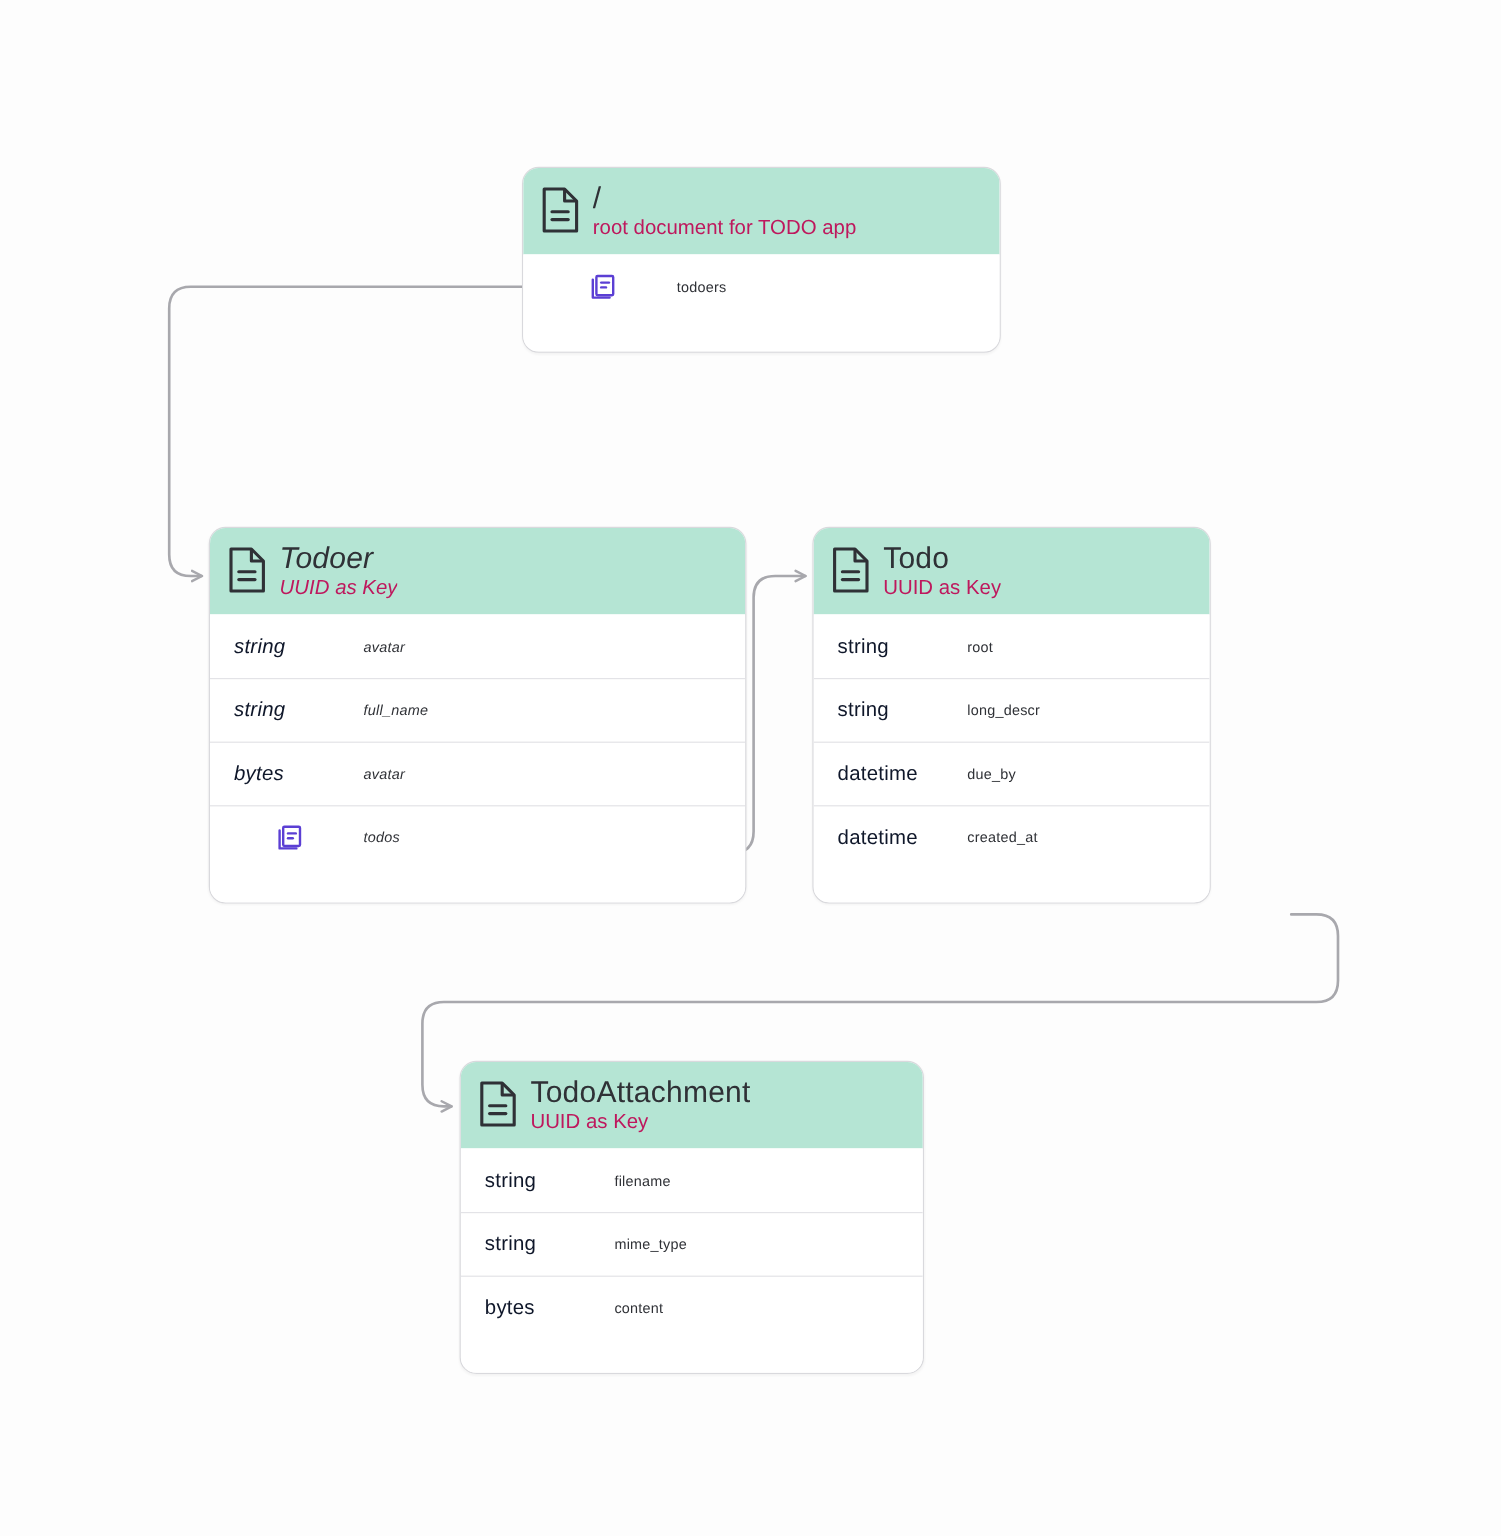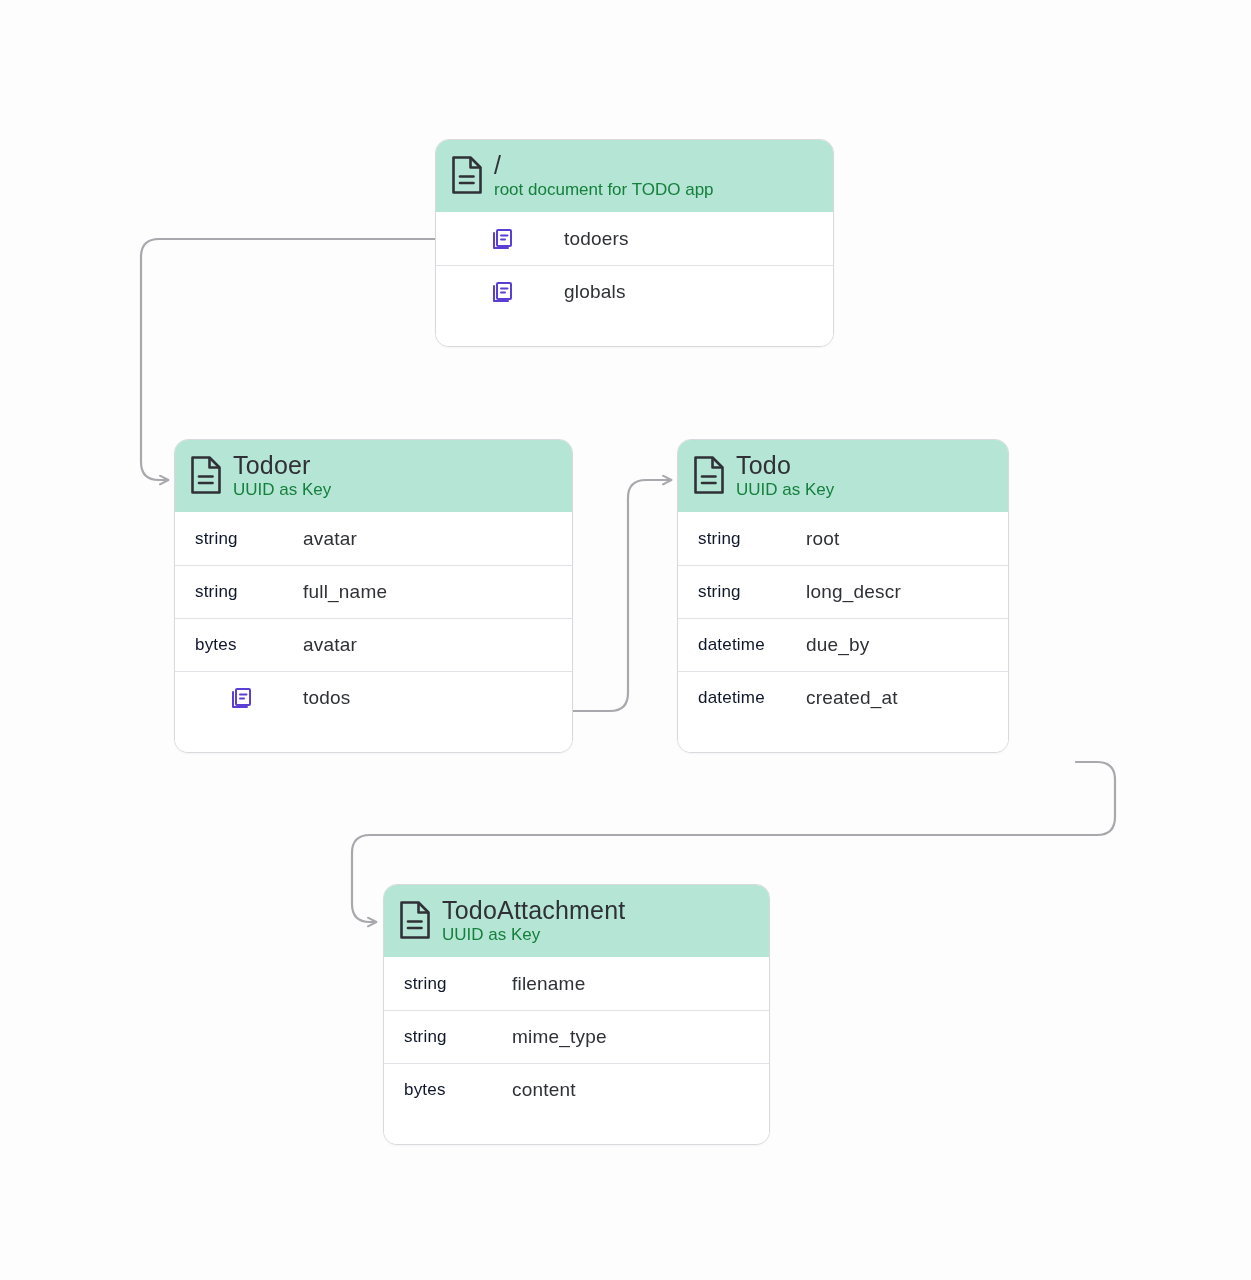--- a/index.html
+++ b/index.html
@@ -71,21 +71,21 @@
   .node-title {
     font-size: 25px;
     color: #2f3136;
     font-weight: 400;
     letter-spacing: 0.2px;
     white-space: nowrap;
   }
 
   .node-subtitle {
     font-size: 17px;
-    color: #15803d;
+    color: #be185d;
     font-weight: 400;
     white-space: nowrap;
     margin-top: 1px;
   }
 
   .node-rows {
     display: flex;
     flex-direction: column;
   }
 
@@ -105,21 +105,21 @@
 
   .row-type {
     flex: 0 0 auto;
     width: 108px;
     font-size: 17px;
     color: #0f172a;
     letter-spacing: 0.2px;
   }
 
   .row-name {
-    font-size: 19px;
+    font-size: 12px;
     color: #2f3136;
     letter-spacing: 0.2px;
     text-align: center;
   }
 
   .row-ref-icon {
     flex: 0 0 auto;
     width: 108px;
     display: flex;
     align-items: center;
@@ -175,36 +175,25 @@
         <span class="row-ref-icon">
           <svg class="stack-icon" viewBox="0 0 24 24" fill="none" xmlns="http://www.w3.org/2000/svg">
             <rect x="7" y="3" width="14" height="16" rx="1" stroke="#5b3fd4" stroke-width="2"></rect>
             <path d="M4 6 V21 H18" stroke="#5b3fd4" stroke-width="2" stroke-linecap="round" stroke-linejoin="round"></path>
             <path d="M11 8.5 H17.5" stroke="#5b3fd4" stroke-width="2" stroke-linecap="round"></path>
             <path d="M11 12.5 H15" stroke="#5b3fd4" stroke-width="2" stroke-linecap="round"></path>
           </svg>
         </span>
         <span class="row-name">todoers</span>
       </div>
-      <div class="row">
-        <span class="row-ref-icon">
-          <svg class="stack-icon" viewBox="0 0 24 24" fill="none" xmlns="http://www.w3.org/2000/svg">
-            <rect x="7" y="3" width="14" height="16" rx="1" stroke="#5b3fd4" stroke-width="2"></rect>
-            <path d="M4 6 V21 H18" stroke="#5b3fd4" stroke-width="2" stroke-linecap="round" stroke-linejoin="round"></path>
-            <path d="M11 8.5 H17.5" stroke="#5b3fd4" stroke-width="2" stroke-linecap="round"></path>
-            <path d="M11 12.5 H15" stroke="#5b3fd4" stroke-width="2" stroke-linecap="round"></path>
-          </svg>
-        </span>
-        <span class="row-name">globals</span>
-      </div>
-      <div class="node-pad"></div>
-    </div>
-  </div>
-
-  <div class="node" style="left:174px; top:439px; width:399px;">
+      <div class="node-pad"></div>
+    </div>
+  </div>
+
+  <div class="node" style="left:174px; top:439px; width:448px;font-style:italic;">
     <div class="node-header">
       <svg class="doc-icon" viewBox="0 0 34 40" fill="none" xmlns="http://www.w3.org/2000/svg">
         <path d="M3.5 2.5 H20.5 L30.5 12.5 V37.5 H3.5 Z" stroke="#2f3136" stroke-width="2.6" stroke-linejoin="round" fill="none"></path>
         <path d="M20.5 2.5 V12.5 H30.5" stroke="#2f3136" stroke-width="2.6" stroke-linejoin="round" fill="none"></path>
         <path d="M10 21.5 H23.5" stroke="#2f3136" stroke-width="2.6" stroke-linecap="round"></path>
         <path d="M10 28 H23.5" stroke="#2f3136" stroke-width="2.6" stroke-linecap="round"></path>
       </svg>
       <div class="node-header-text">
         <span class="node-title">Todoer</span>
         <span class="node-subtitle">UUID as Key</span>

